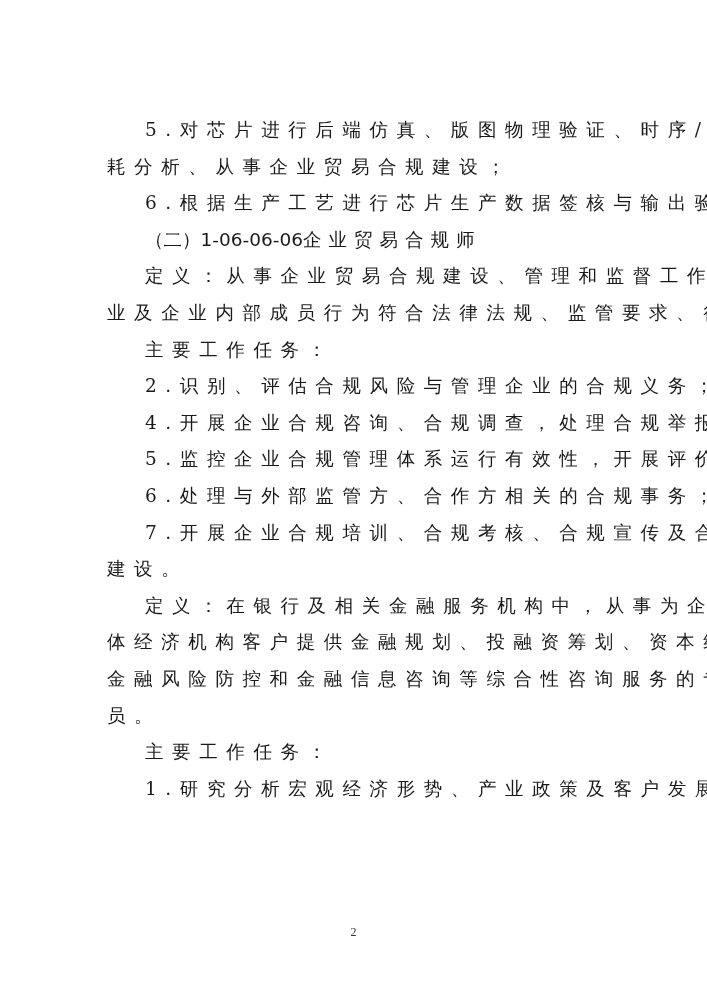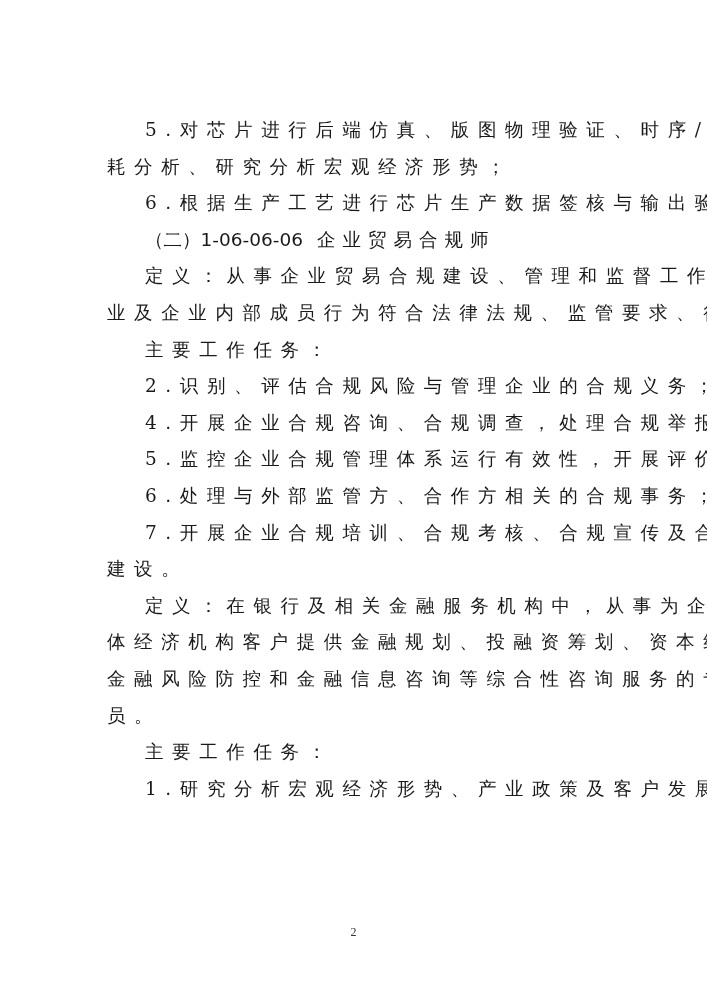--- a/index.html
+++ b/index.html
@@ -3,30 +3,30 @@
 <meta charset="utf-8">
 <style>
   html, body { margin: 0; padding: 0; background: #ffffff; }
   body { width: 707px; height: 1000px; position: relative; overflow: hidden;
          font-family: "DejaVu Serif", "Liberation Serif", serif; color: #1a1a1a; }
   .page { position: absolute; left: 107px; top: 112px; width: 494px; }
   .line { height: 36.6px; line-height: 36.6px; font-size: 18.5px; letter-spacing: 8.6px;
           white-space: nowrap; overflow: visible; }
   .indent { padding-left: 38px; }
   .heading { font-family: "DejaVu Sans", "Liberation Sans", sans-serif; letter-spacing: 0px; font-size: 18.5px; padding-left: 38px; }
-  .heading .title { letter-spacing: 7px; margin-left: 14px; }
+  .heading .title { letter-spacing: 7px; }
   .pagenum { position: absolute; top: 925px; left: 0; width: 707px; text-align: center;
              font-size: 12px; color: #333; font-family: "Liberation Serif", serif; }
 </style>
 </head>
 <body>
 
 <div class="page">
   <div class="line indent">5.对芯片进行后端仿真、版图物理验证、时序/噪声/功</div>
-  <div class="line">耗分析、研究分析宏观经济形势；</div>
+  <div class="line">耗分析、从事企业贸易合规建设；</div>
   <div class="line indent">6.根据生产工艺进行芯片生产数据签核与输出验证。</div>
 
   <div class="line heading">
     <span>（二）1-06-06-06</span><span class="title">企业贸易合规师</span>
   </div>
   <div class="line indent">定义：从事企业贸易合规建设、管理和监督工作，使企</div>
   <div class="line">业及企业内部成员行为符合法律法规、监管要求、行业规定</div>
   <div class="line indent">主要工作任务：</div>
   <div class="line indent">2.识别、评估合规风险与管理企业的合规义务；</div>
   <div class="line indent">4.开展企业合规咨询、合规调查，处理合规举报；</div>

